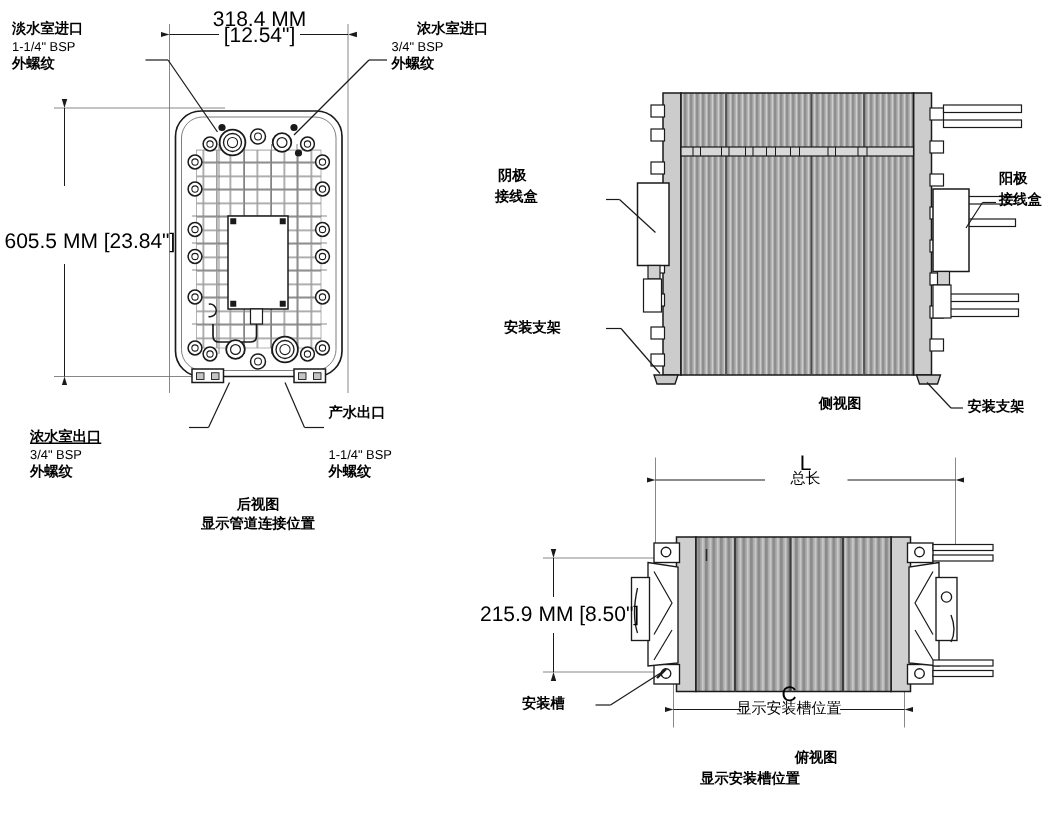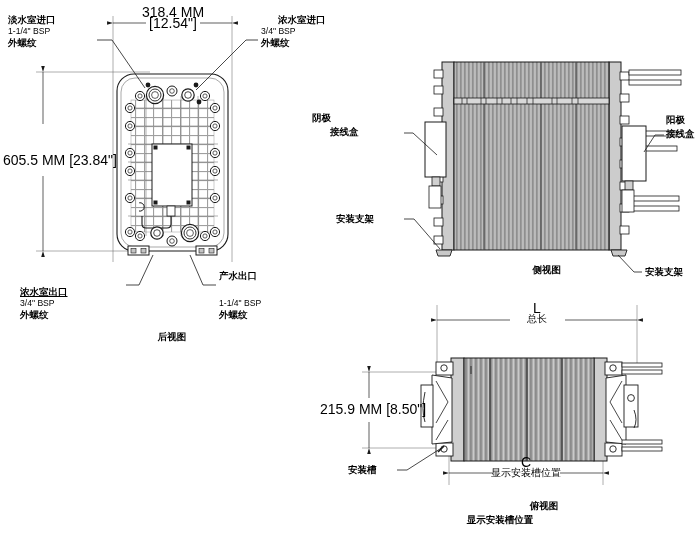--- a/index.html
+++ b/index.html
@@ -350,34 +350,35 @@
 
 <div class="lbl b r" style="left:20px;top:286px;width:105px;text-decoration:underline;"><span>浓水室出口</span></div>
 <div class="lbl r" style="left:20px;top:298px;width:105px;font-size:8.6px;"><span>3/4" BSP</span></div>
 <div class="lbl b r" style="left:20px;top:309px;width:105px;"><span>外螺纹</span></div>
 
 <div class="lbl b" style="left:219px;top:270px;width:110px;"><span>产水出口</span></div>
 <div class="lbl" style="left:219px;top:298px;width:110px;font-size:8.6px;"><span>1-1/4" BSP</span></div>
 <div class="lbl b" style="left:219px;top:309px;width:110px;"><span>外螺纹</span></div>
 
 <div class="lbl b c" style="left:112px;top:331px;width:120px;"><span>后视图</span></div>
-
-<div class="lbl b r" style="left:312px;top:112px;width:72px;"><span>阴极</span></div>
+<div class="lbl b c" style="left:92px;top:344px;width:160px;"><span>显示管道连接位置</span></div>
+
+<div class="lbl b r" style="left:332px;top:112px;width:72px;"><span>阴极</span></div>
 <div class="lbl b r" style="left:330px;top:126px;width:72px;"><span>接线盒</span></div>
 
 <div class="lbl b" style="left:666px;top:114px;width:60px;"><span>阳极</span></div>
 <div class="lbl b" style="left:666px;top:128px;width:60px;"><span>接线盒</span></div>
 
 <div class="lbl b r" style="left:336px;top:213px;width:66px;"><span>安装支架</span></div>
 <div class="lbl b" style="left:645px;top:266px;width:70px;"><span>安装支架</span></div>
 
-<div class="lbl b c" style="left:481px;top:264px;width:80px;text-align:right;"><span>侧视图</span></div>
+<div class="lbl b c" style="left:520px;top:264px;width:80px;"><span>侧视图</span></div>
 
 <div class="dim b" style="left:512px;top:303px;width:50px;"><span>L</span></div>
-<div class="dim b" style="left:507px;top:314px;width:60px;font-size:10px;font-family:Liberation Mono, monospace;"><span>总长</span></div>
+<div class="dim b" style="left:507px;top:314px;width:60px;font-size:10px;"><span>总长</span></div>
 
 <div class="dim b" style="left:320px;top:404px;width:96px;text-align:left;"><span>215.9 MM [8.50"]</span></div>
 
 <div class="lbl b r" style="left:348px;top:464px;width:48px;"><span>安装槽</span></div>
 
 <div class="dim b" style="left:496px;top:457px;width:60px;"><span>C</span></div>
 <div class="dim b" style="left:489px;top:467px;width:74px;font-size:10px;"><span>显示安装槽位置</span></div>
 
 <div class="lbl b c" style="left:504px;top:500px;width:80px;"><span>俯视图</span></div>
 <div class="lbl b c" style="left:440px;top:514px;width:120px;"><span>显示安装槽位置</span></div>

